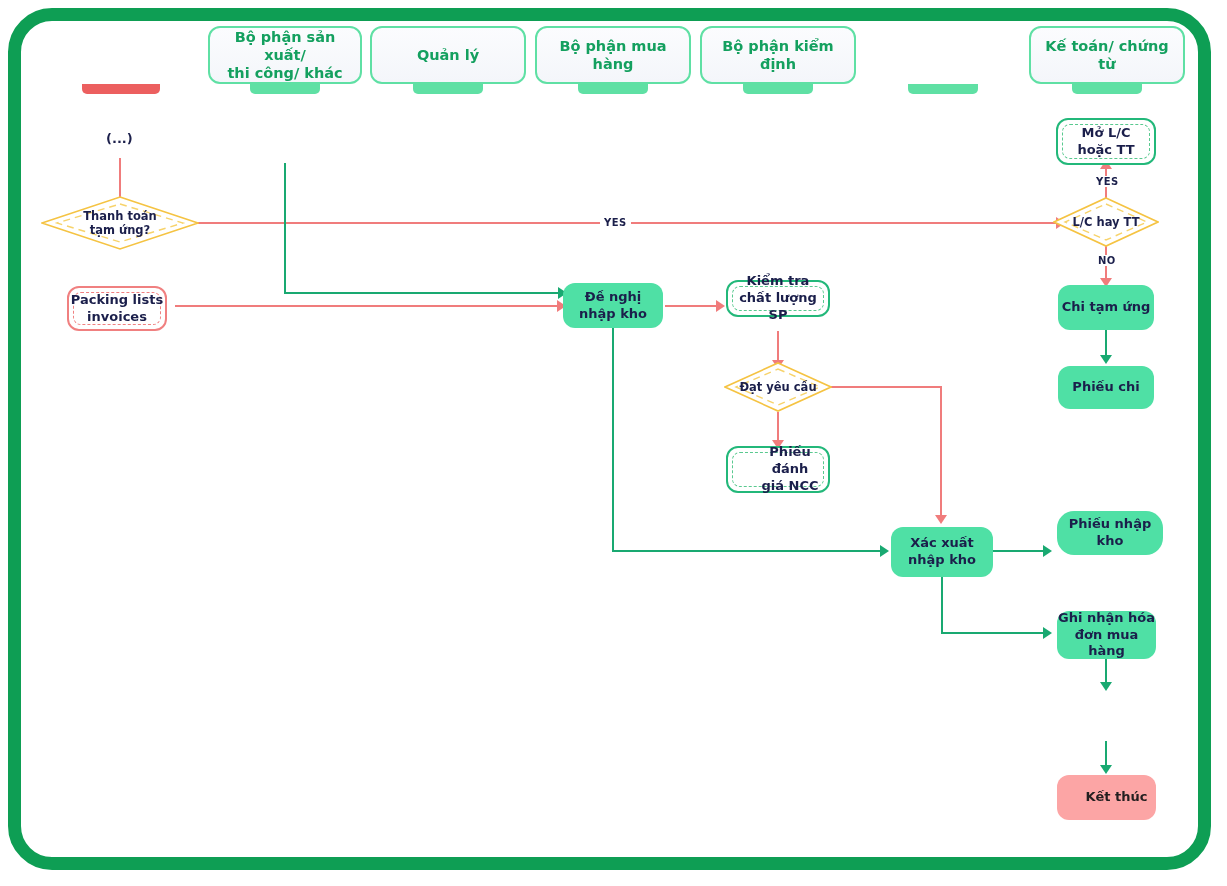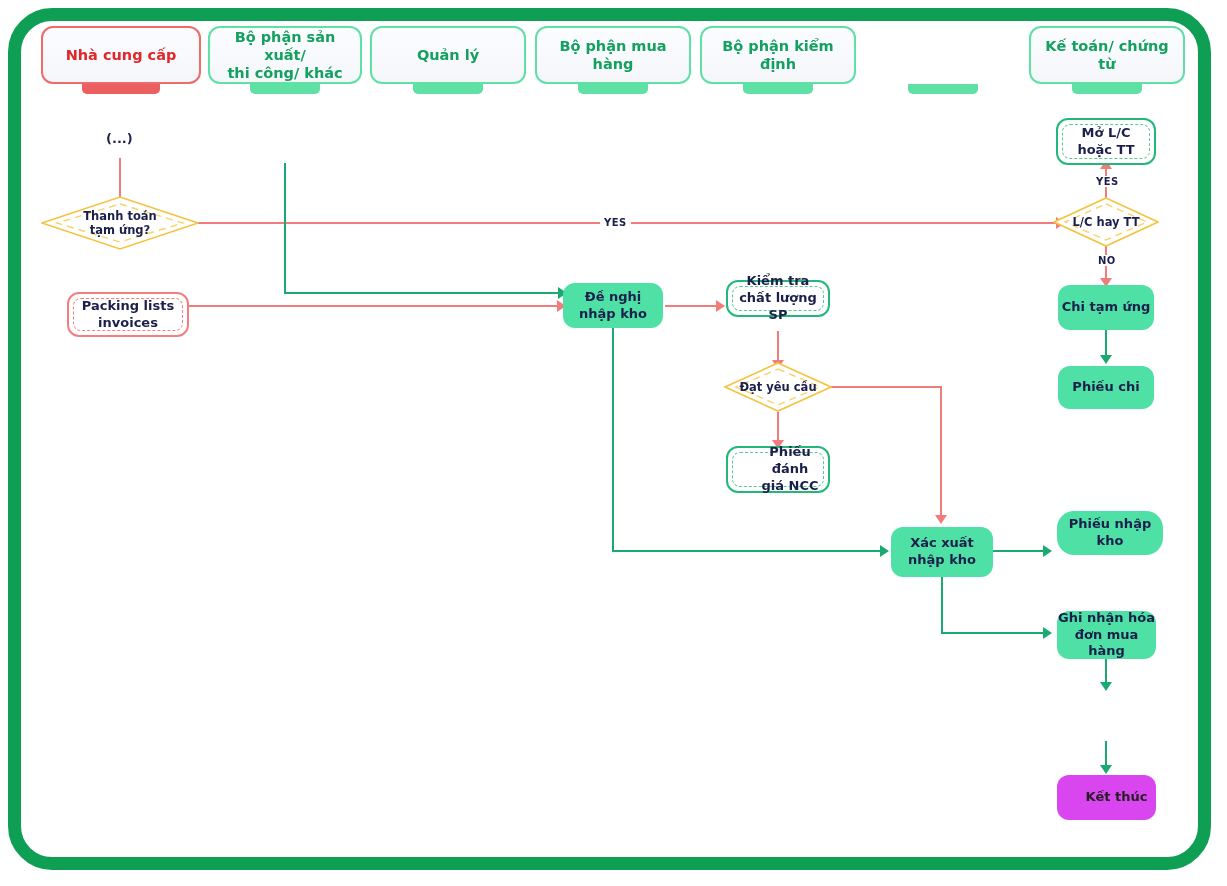--- a/index.html
+++ b/index.html
@@ -24,21 +24,21 @@
   .foot{position:absolute;top:84px;height:10px;border-radius:0 0 5px 5px;}
   .foot.red{background:#EC5F5F;}
   .foot.green{background:#5FE0A4;}
 
   
   .node{position:absolute;box-sizing:border-box;display:flex;align-items:center;
     justify-content:center;text-align:center;line-height:1.3;
     font-size:13px;font-weight:700;color:#1B1F4B;border-radius:12px;}
 
   .node.fill-green{background:#4FE0A5;}
-  .node.fill-orange{background:#d946ef;color:#231F20;padding-left:20px;}
+  .node.fill-orange{background:#fca5a5;color:#231F20;padding-left:20px;}
   .node.dash-green{background:#ffffff;border:2px solid #23B87A;
      box-shadow:inset 0 0 0 3px #ffffff, inset 0 0 0 5px transparent;}
   .node.dash-green .inner{position:absolute;left:4px;top:4px;right:4px;bottom:4px;
      border:1.6px dashed #59C98F;border-radius:8px;pointer-events:none;}
   .node.dash-red{background:#ffffff;border:2px solid #F08080;}
   .node.dash-red .inner{position:absolute;left:4px;top:4px;right:4px;bottom:4px;
      border:1.6px dashed #F08080;border-radius:8px;pointer-events:none;}
   .node.dash-red .txt{color:#1B1F4B;font-weight:700;}
 
   
@@ -66,23 +66,20 @@
 
   .startlabel{position:absolute;font-size:13px;font-weight:700;color:#1B1F4B;}
 </style>
 </head>
 <body>
 
 <div id="stage">
 
   <div id="frame"></div>
 
-  <div class="lane red" style="left:41px;width:160px;">
-    <span class="lbl">Nhà cung cấp</span>
-  </div>
   <div class="foot red" style="left:82px;width:78px;"></div>
 
   <div class="lane green" style="left:208px;width:154px;">
     <span class="lbl">
       <span>Bộ phận sản xuất/</span><br>
       <span>thi công/ khác</span>
     </span>
   </div>
   <div class="foot green" style="left:250px;width:70px;"></div>
 
@@ -171,21 +168,21 @@
       <polygon points="79,8 142,27 79,46 16,27" fill="none" stroke="#F7D36B" stroke-width="1.4" stroke-dasharray="7 5"></polygon>
     </svg>
     <div class="dtxt">
       <span>
         <span>Thanh toán</span><br>
         <span>tạm ứng?</span>
       </span>
     </div>
   </div>
 
-  <div class="node dash-red" style="left:67px;top:292px;width:122px;height:45px;position:absolute;">
+  <div class="node dash-red" style="left:67px;top:286px;width:100px;height:45px;position:absolute;">
     <div class="inner"></div>
     <div class="txt" style="position:relative;z-index:2;">
       <span>Packing lists</span><br>
       <span>invoices</span>
     </div>
   </div>
 
   <div class="node fill-green" style="left:563px;top:283px;width:100px;height:45px;">
     <div>
       <span>Đề nghị</span><br>

